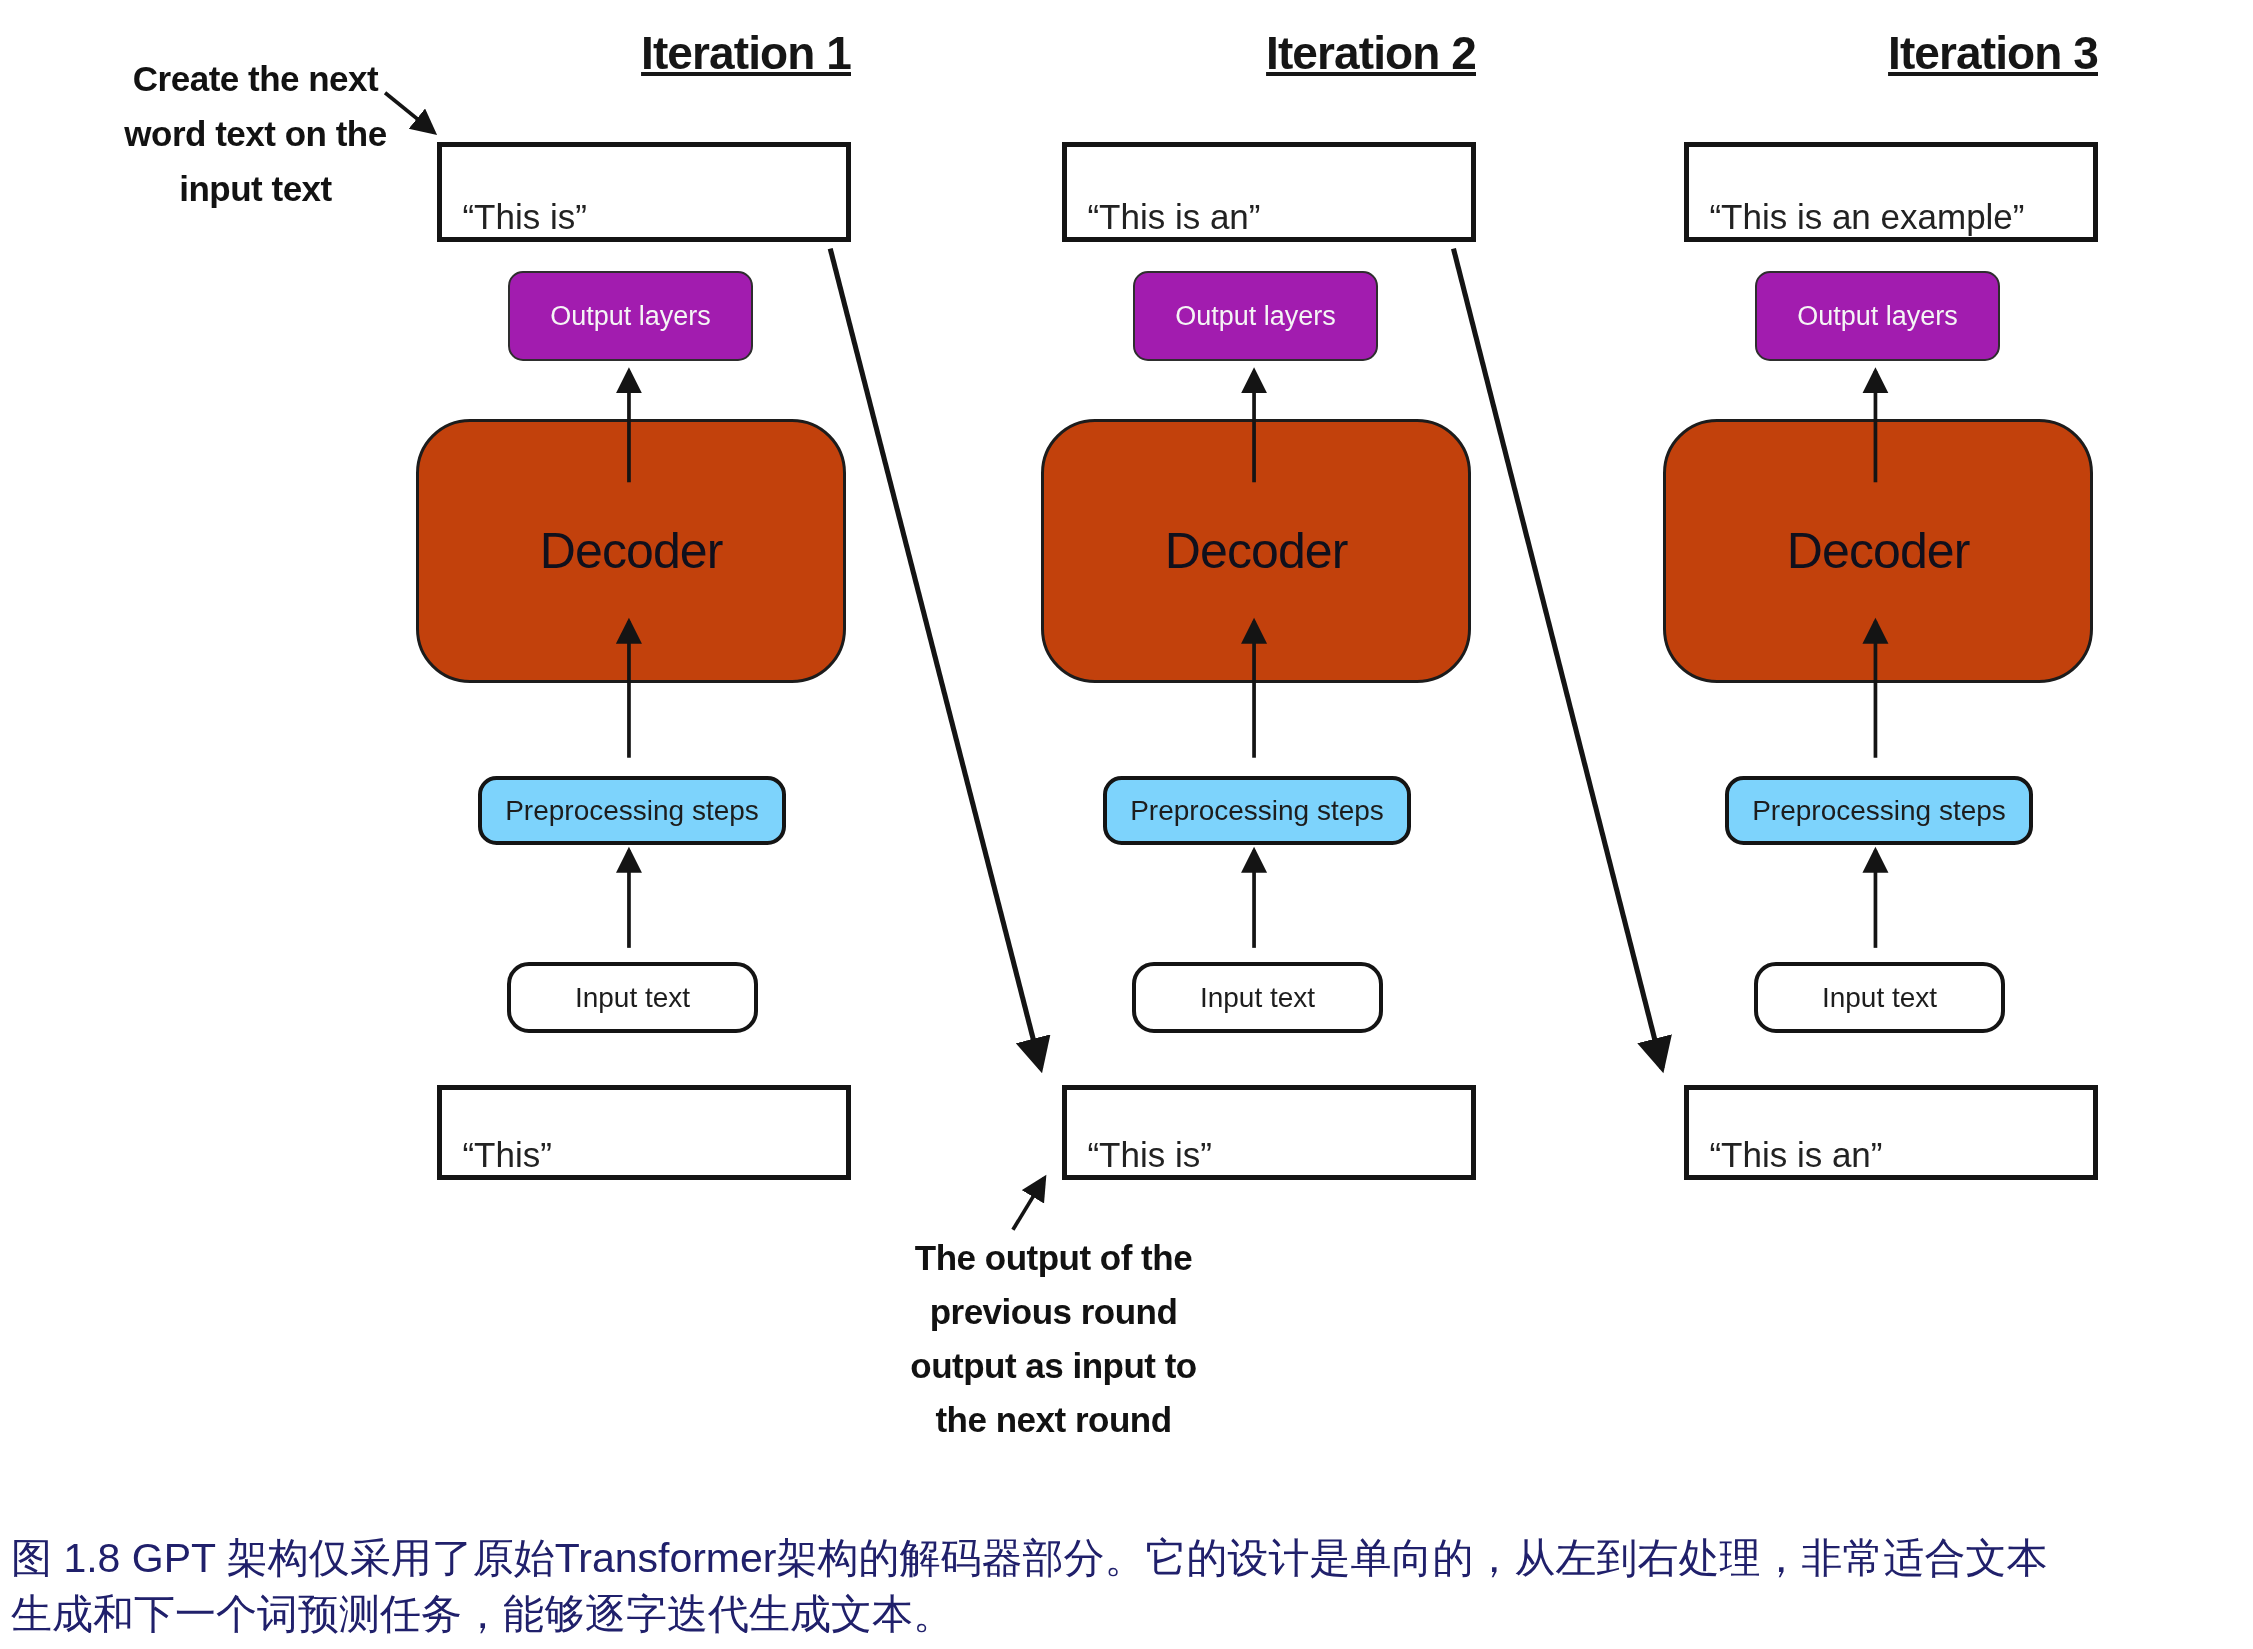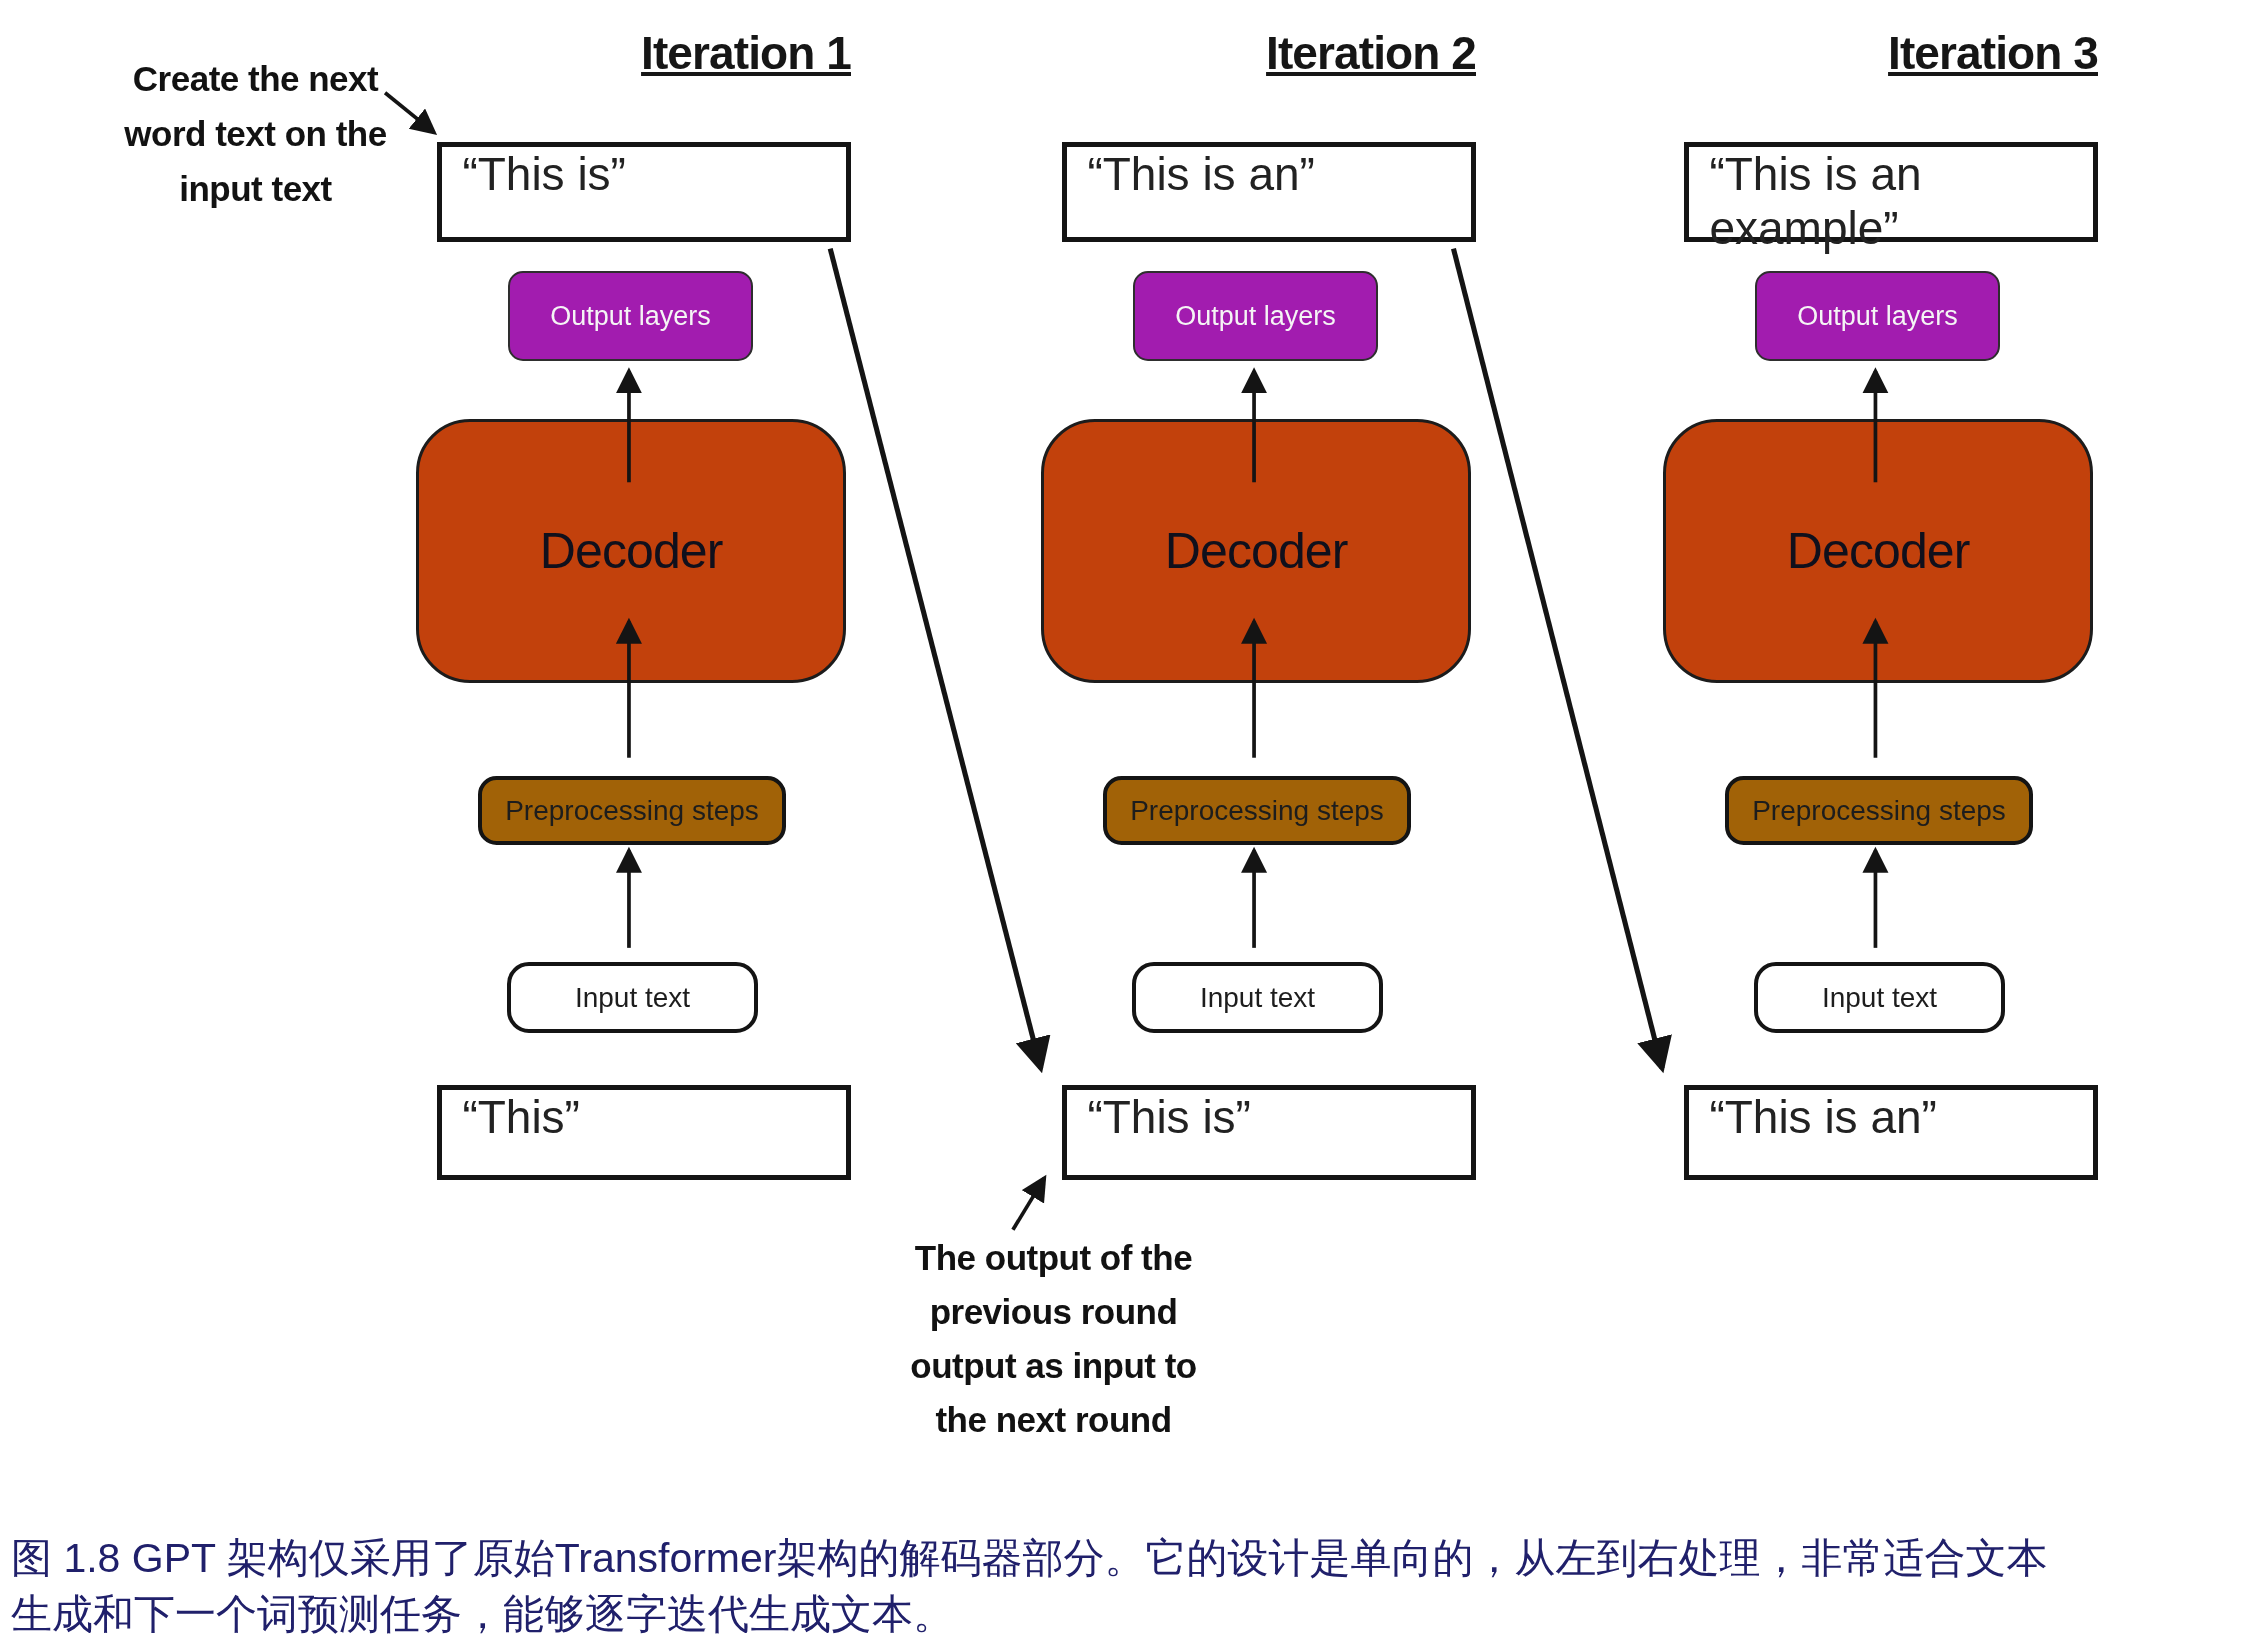--- a/index.html
+++ b/index.html
@@ -11,40 +11,40 @@
   .col{position:absolute;top:0;width:445px;height:1206px;}
   .col.c1{left:406px;}
   .col.c2{left:1031px;}
   .col.c3{left:1653px;}
   .heading{
     position:absolute;top:26px;left:0;width:445px;text-align:right;
     font-size:46px;font-weight:700;color:#161616;letter-spacing:-0.9px;text-decoration:underline;
   }
   .quote-box{
     position:absolute;left:31px;width:384px;background:#ffffff;
-    border:5.6px solid #141414;display:flex;align-items:flex-start;
-    font-size:46px;color:#222;padding-left:20.4px;
+    border:5.6px solid #141414;display:flex;align-items:flex-end;
+    font-size:35px;color:#222;padding-left:20.4px;
   }
   .quote-box.top{top:142px;height:90px;}
   .quote-box.bottom{top:1085px;height:85px;}
   .pill{
     position:absolute;top:271px;left:102px;width:241px;height:86px;
     background:#a21caf;border:2.8px solid #2e2e2e;border-radius:15px;
     display:flex;align-items:center;justify-content:center;
     color:#f5f5f5;font-size:27px;
   }
   .decoder{
     position:absolute;top:419px;left:10.2px;width:424px;height:258px;
     background:#c2410c;border:3.7px solid #1c1c1c;border-radius:54px;
     display:flex;align-items:center;justify-content:center;
     font-size:50px;font-weight:400;color:#10101c;letter-spacing:-0.9px;
   }
   .preproc{
     position:absolute;top:776px;left:72px;width:300px;height:61px;
-    background:#a16207;border:4.6px solid #141414;border-radius:18.6px;
+    background:#7dd3fc;border:4.6px solid #141414;border-radius:18.6px;
     display:flex;align-items:center;justify-content:center;
     font-size:28px;color:#1d1d1d;
   }
   .input-box{
     position:absolute;top:962px;left:101px;width:243px;height:63px;
     background:#ffffff;border:4.6px solid #141414;border-radius:22px;
     display:flex;align-items:center;justify-content:center;
     font-size:28px;color:#1d1d1d;
   }
   .note{

